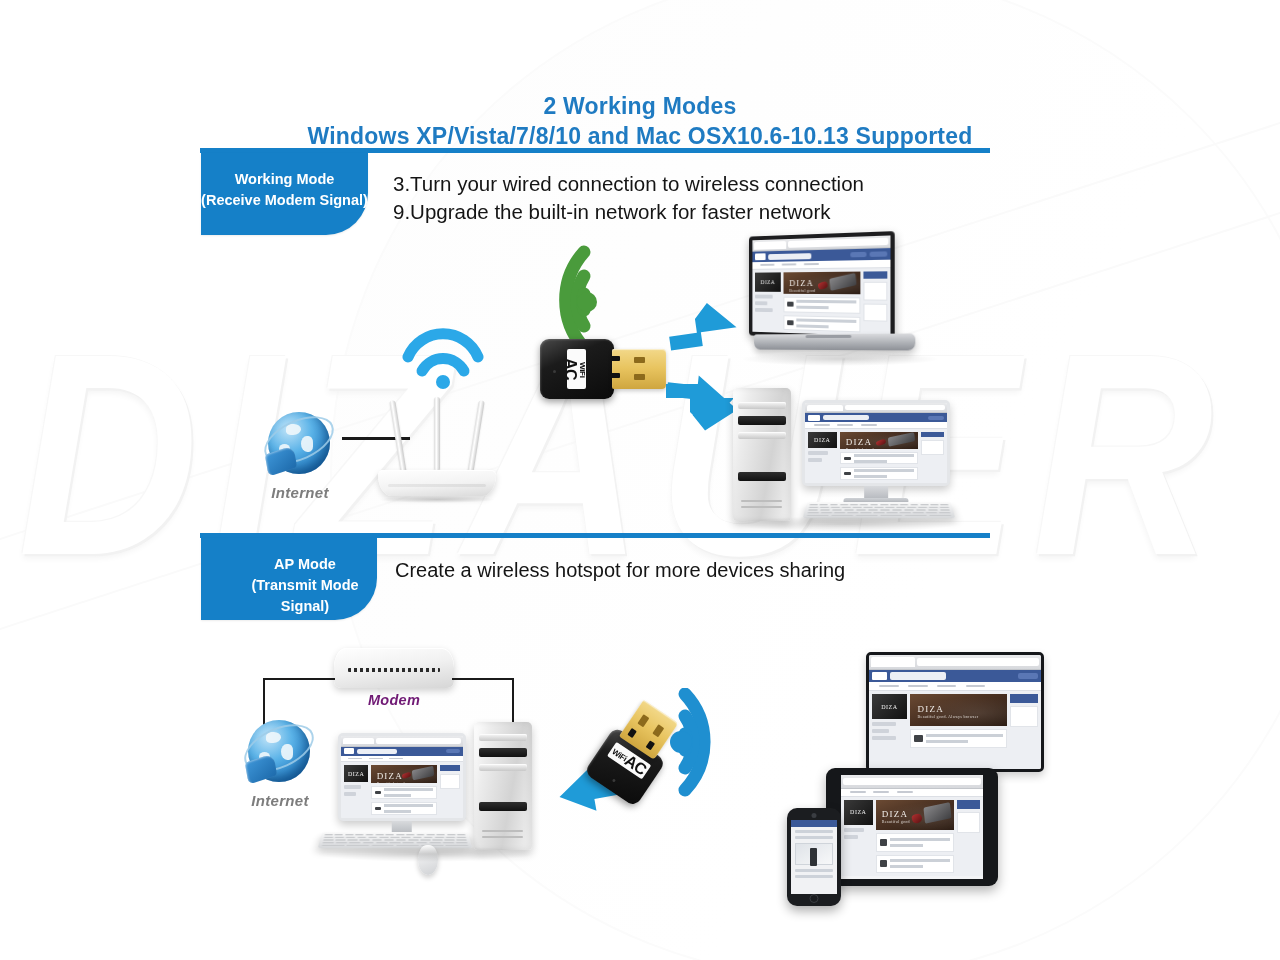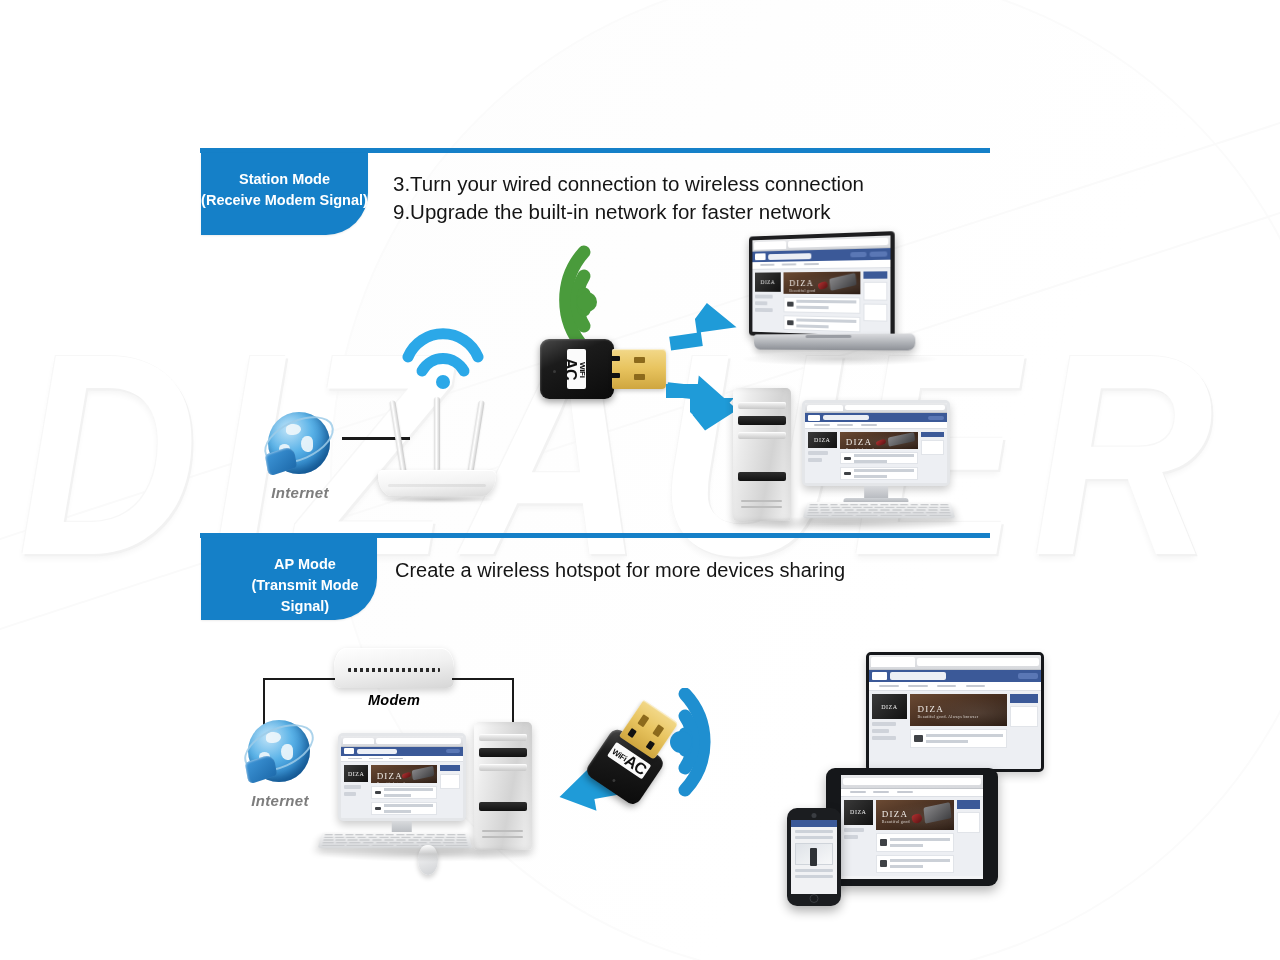--- a/index.html
+++ b/index.html
@@ -430,21 +430,21 @@
     box-shadow: 0 3px 7px rgba(0,0,0,.18), inset 0 1px 0 #fff;
   }
   .modem .leds {
     position: absolute; left: 14px; top: 20px;
     width: 92px; height: 4px;
     background: repeating-linear-gradient(90deg,#2a2a2a 0 3px, transparent 3px 6px);
     border-radius: 1px;
   }
   .modem-label {
     font-size: 14.5px; font-style: italic; font-weight: bold;
-    color: #000000; margin-top: 4px; letter-spacing: .3px; text-align: center;
+    color: #701a75; margin-top: 4px; letter-spacing: .3px; text-align: center;
   }
 
   
   .tablet { position: absolute; }
   .tablet .tframe {
     position: absolute; inset: 0;
     background: #15171a; border-radius: 9px;
     box-shadow: 0 5px 12px rgba(0,0,0,.3);
     padding: 7px 15px;
   }
@@ -498,26 +498,30 @@
 
 <div id="canvas">
 
   <div class="wm-wrap">
     <div class="wm-circle"></div>
     <div class="wm-stripe" style="left:-60px; top:330px;"></div>
     <div class="wm-stripe" style="left:-60px; top:420px;"></div>
     <div class="wm-text">DIZAUER</div>
   </div>
 
+  <div class="title-block">
+    <div class="title-line-1">2 Working Modes</div>
+    <div class="title-line-2">Windows XP/Vista/7/8/10 and Mac OSX10.6-10.13 Supported</div>
+  </div>
 
   <div class="divider d1"></div>
   <div class="divider d2"></div>
 
   <div class="badge station">
-    <div class="l1">Station Mode</div>
+    <div class="l1">Working Mode</div>
     <div class="l2">(Receive Modem Signal)</div>
   </div>
   <div class="mode-desc station">
     <div>3.Turn your wired connection to wireless connection</div>
     <div>9.Upgrade the built-in network for faster network</div>
   </div>
 
   <div class="globe-group" style="left:245px; top:410px; width:110px;">
     <div class="globe">
       <div class="ball"></div>

